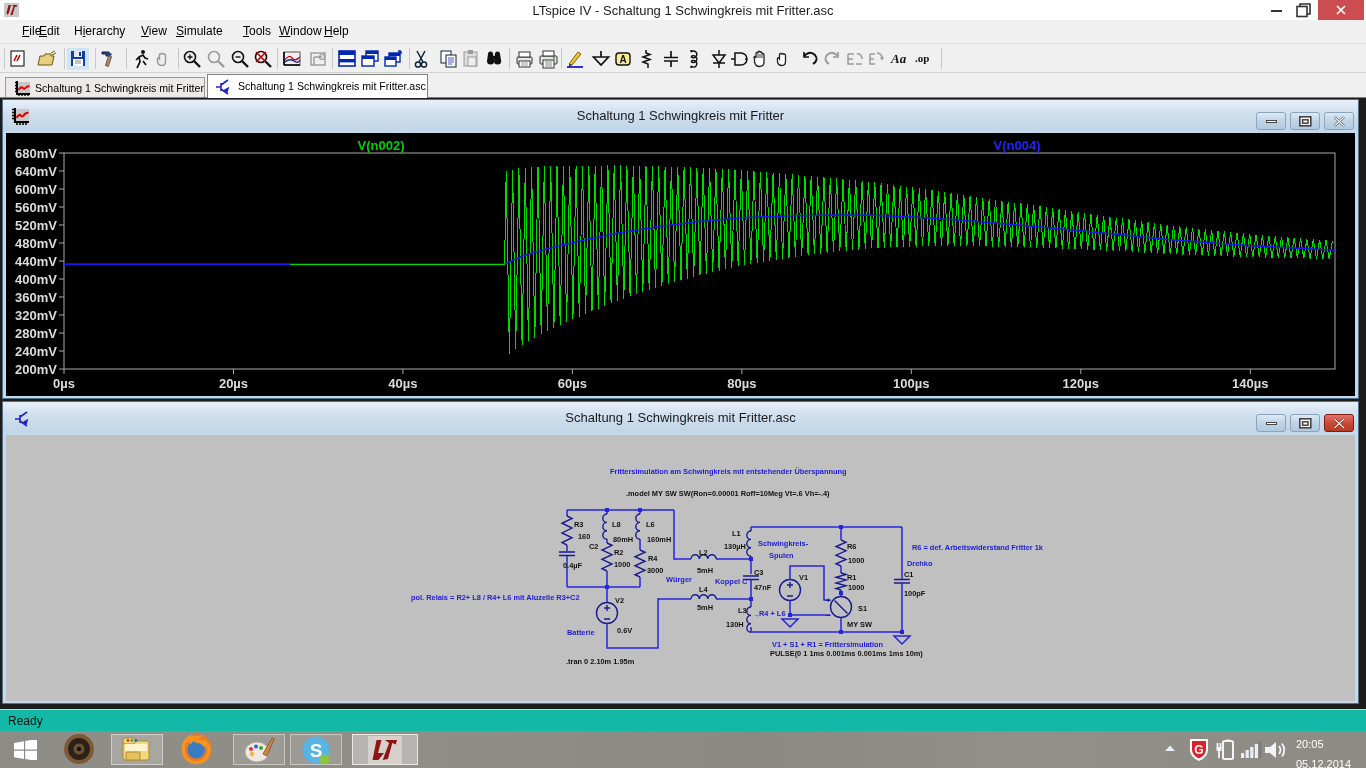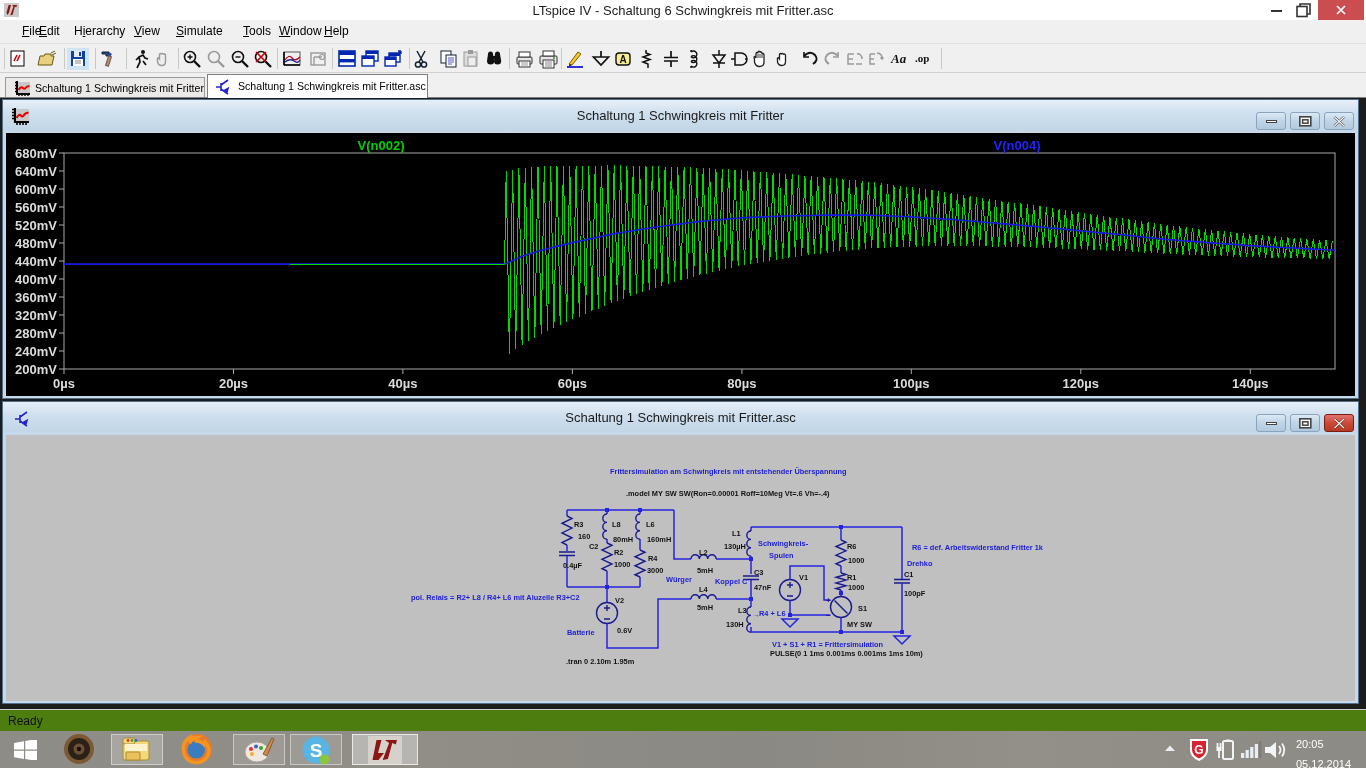--- a/index.html
+++ b/index.html
@@ -18,47 +18,47 @@
 #tab2{left:207px;top:0px;width:221px;height:24px;background:#fff;border:1px solid #808080;border-bottom:none;z-index:2}
 #mdi{left:0;top:98px;width:1366px;height:611px;background:#1c1c1c}
 .win{position:absolute;border:1px solid #51708c}
 .wtitle{position:absolute;left:0;top:0;right:0;height:30px;background:linear-gradient(#e7f0f9,#cfdfee 45%,#c2d6e7)}
 .wtext{position:absolute;width:100%;text-align:center;top:8px;font-size:13px;color:#1a1a1a}
 .wbtn{position:absolute;top:12px;width:30px;height:18px;border:1px solid #8aa4bd;border-radius:3px;background:linear-gradient(#dce9f5,#c0d4e6 50%,#b2c9de)}
 #wavewin{left:2px;top:1px;width:1357px;height:300px;background:#c6d9ea}
 #waveclient{left:3px;top:33px;width:1349px;height:263px;background:#000}
 #schwin{left:2px;top:303px;width:1357px;height:303px;background:#c6d9ea}
 #schclient{left:3px;top:33px;width:1349px;height:266px;background:#c0c0c0}
-#statusbar{left:0;top:709px;width:1366px;height:22px;background:#4d7c0f;border-top:1px solid #cfcfcf}
+#statusbar{left:0;top:709px;width:1366px;height:22px;background:#14b8a6;border-top:1px solid #cfcfcf}
 #taskbar{left:0;top:731px;width:1366px;height:37px;background:linear-gradient(90deg,#8e8c86,#918e88 30%,#8b8983 55%,#938f89 75%,#8d8b85)}
 .tbtn{position:absolute;top:3px;width:52px;height:31px;border:1px solid rgba(255,255,255,.45);background:rgba(255,255,255,.12)}
 </style></head><body>
 <div id="root">
 
 <div class="abs" id="titlebar"></div>
 <svg class="abs" style="left:4px;top:3px" width="15" height="14" viewBox="0 0 15 14">
  <rect x="0" y="0" width="15" height="14" fill="#c9c9c9"></rect>
  <path d="M4.6 2 L7 2 L4.9 9.8 L3.4 12 L2.5 9.8 Z" fill="#8c1515"></path>
  <path d="M8.2 2 L13 2 L12.4 4.2 L10.9 3.4 L8.6 11.8 L6.3 12.2 L9.4 3.5 Z" fill="#8c1515"></path>
 </svg>
-<div class="abs" id="titletext">LTspice IV - Schaltung 6 Schwingkreis mit Fritter.asc</div>
+<div class="abs" id="titletext">LTspice IV - Schaltung 1 Schwingkreis mit Fritter.asc</div>
 <div class="abs" style="left:1271px;top:10px;width:11px;height:2px;background:#333"></div>
 <svg class="abs" style="left:1296px;top:3px" width="15" height="15" viewBox="0 0 15 15">
  <rect x="1" y="3.5" width="10" height="10" fill="none" stroke="#333" stroke-width="1.6"></rect>
  <path d="M4 3.5 L4 1 L14 1 L14 11 L11 11" fill="none" stroke="#333" stroke-width="1.6"></path>
 </svg>
 <div class="abs" style="left:1318px;top:0;width:46px;height:20px;background:#cb4d4f"></div>
 <svg class="abs" style="left:1334px;top:3px" width="14" height="14" viewBox="0 0 14 14">
  <path d="M3 3 L11 11 M11 3 L3 11" stroke="#fff" stroke-width="1.7"></path>
 </svg>
 <div class="abs" id="menubar">
 <div class="mi" style="left:22px"><u>F</u>ile</div>
 <div class="mi" style="left:39px"><u>E</u>dit</div>
 <div class="mi" style="left:74px">H<u>i</u>erarchy</div>
-<div class="mi" style="left:134px"><u>V</u>iew</div>
+<div class="mi" style="left:141px"><u>V</u>iew</div>
 <div class="mi" style="left:176px"><u>S</u>imulate</div>
 <div class="mi" style="left:243px"><u>T</u>ools</div>
 <div class="mi" style="left:279px"><u>W</u>indow</div>
 <div class="mi" style="left:324px"><u>H</u>elp</div>
 </div>
 <div class="abs" id="toolbar">
 <div class="tsep" style="left:4px"></div>
 <div class="tsep" style="left:64px"></div>
 <div class="tsep" style="left:95px"></div>
 <div class="tsep" style="left:126px"></div>

